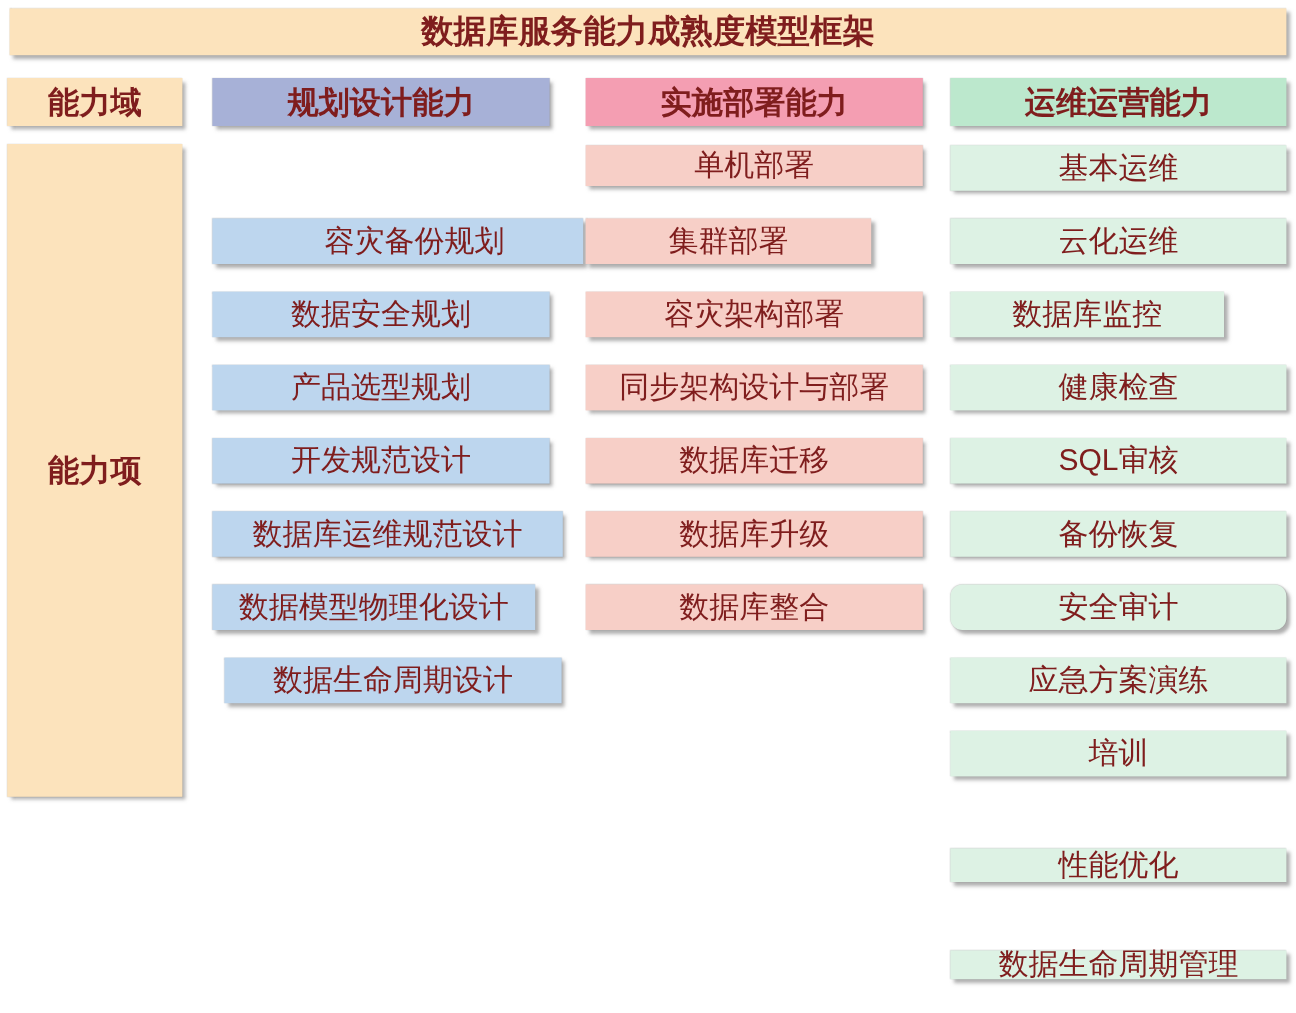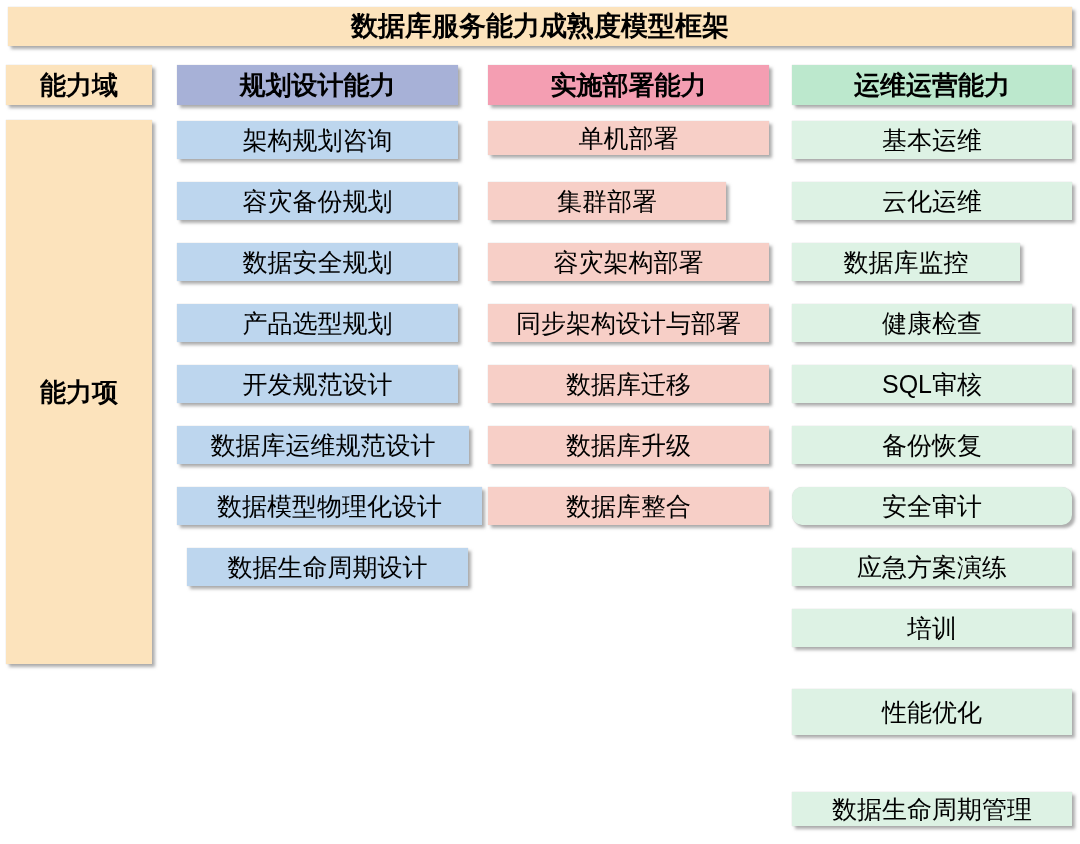--- a/index.html
+++ b/index.html
@@ -46,47 +46,46 @@
     font-weight: 600;
   }
   .item {
     font-size: 25px;
     font-weight: 500;
   }
 </style>
 </head>
 <body>
 
-<div id="diagram" style="background: rgb(255, 255, 255); color: #000000;">
+<div id="diagram" style="background: rgb(255, 255, 255); color: #7f1d1d;">
   <div class="box title-bar band" style="background: rgb(252, 227, 188);">数据库服务能力成熟度模型框架</div>
   <div class="box domain-label band" style="background: rgb(252, 227, 188);">能力域</div>
   <div class="box item-axis band" style="background: rgb(252, 227, 188);">能力项</div>
 
 <div class="box header" style="left: 177px; top: 65px; width: 281px; height: 40px; background: rgb(167, 177, 215);">规划设计能力</div>
-    <div class="box item" style="left: 177px; top: 121px; width: 281px; height: 38px; background: rgb(189, 214, 238);">架构规划咨询</div>
-    <div class="box item" style="left: 177px; top: 182px; width: 281px; height: 38px; background: rgb(189, 214, 238);">容灾备份规划</div>
+    <div class="box item" style="left: 177px; top: 182px; width: 281px; height: 38px; background: rgb(189, 214, 238); padding-left: 28px;">容灾备份规划</div>
     <div class="box item" style="left: 177px; top: 243px; width: 281px; height: 38px; background: rgb(189, 214, 238);">数据安全规划</div>
     <div class="box item" style="left: 177px; top: 304px; width: 281px; height: 38px; background: rgb(189, 214, 238);">产品选型规划</div>
     <div class="box item" style="left: 177px; top: 365px; width: 281px; height: 38px; background: rgb(189, 214, 238);">开发规范设计</div>
     <div class="box item" style="left: 177px; top: 426px; width: 292px; height: 38px; background: rgb(189, 214, 238);">数据库运维规范设计</div>
-    <div class="box item" style="left: 177px; top: 487px; width: 305px; height: 38px; background: rgb(189, 214, 238);">数据模型物理化设计</div>
+    <div class="box item" style="left: 177px; top: 487px; width: 269px; height: 38px; background: rgb(189, 214, 238);">数据模型物理化设计</div>
     <div class="box item" style="left: 187px; top: 548px; width: 281px; height: 38px; background: rgb(189, 214, 238);">数据生命周期设计</div>
     <div class="box header" style="left: 488px; top: 65px; width: 281px; height: 40px; background: rgb(244, 158, 178);">实施部署能力</div>
     <div class="box item" style="left: 488px; top: 121px; width: 281px; height: 34px; background: rgb(247, 207, 199);">单机部署</div>
     <div class="box item" style="left: 488px; top: 182px; width: 238px; height: 38px; background: rgb(247, 207, 199);">集群部署</div>
     <div class="box item" style="left: 488px; top: 243px; width: 281px; height: 38px; background: rgb(247, 207, 199);">容灾架构部署</div>
     <div class="box item" style="left: 488px; top: 304px; width: 281px; height: 38px; background: rgb(247, 207, 199);">同步架构设计与部署</div>
     <div class="box item" style="left: 488px; top: 365px; width: 281px; height: 38px; background: rgb(247, 207, 199);">数据库迁移</div>
     <div class="box item" style="left: 488px; top: 426px; width: 281px; height: 38px; background: rgb(247, 207, 199);">数据库升级</div>
     <div class="box item" style="left: 488px; top: 487px; width: 281px; height: 38px; background: rgb(247, 207, 199);">数据库整合</div>
     <div class="box header" style="left: 792px; top: 65px; width: 280px; height: 40px; background: rgb(188, 232, 205);">运维运营能力</div>
     <div class="box item" style="left: 792px; top: 121px; width: 280px; height: 38px; background: rgb(221, 242, 228);">基本运维</div>
     <div class="box item" style="left: 792px; top: 182px; width: 280px; height: 38px; background: rgb(221, 242, 228);">云化运维</div>
     <div class="box item" style="left: 792px; top: 243px; width: 228px; height: 38px; background: rgb(221, 242, 228);">数据库监控</div>
     <div class="box item" style="left: 792px; top: 304px; width: 280px; height: 38px; background: rgb(221, 242, 228);">健康检查</div>
     <div class="box item" style="left: 792px; top: 365px; width: 280px; height: 38px; background: rgb(221, 242, 228);">SQL审核</div>
     <div class="box item" style="left: 792px; top: 426px; width: 280px; height: 38px; background: rgb(221, 242, 228);">备份恢复</div>
     <div class="box item" style="left: 792px; top: 487px; width: 280px; height: 38px; background: rgb(221, 242, 228); border-radius: 10px;">安全审计</div>
     <div class="box item" style="left: 792px; top: 548px; width: 280px; height: 38px; background: rgb(221, 242, 228);">应急方案演练</div>
     <div class="box item" style="left: 792px; top: 609px; width: 280px; height: 38px; background: rgb(221, 242, 228);">培训</div>
-    <div class="box item" style="left: 792px; top: 689px; width: 280px; height: 46px; background: rgb(221, 242, 228);">性能优化</div>
-    <div class="box item" style="left: 792px; top: 792px; width: 280px; height: 34px; background: rgb(221, 242, 228);">数据生命周期管理</div>
+    <div class="box item" style="left: 792px; top: 707px; width: 280px; height: 28px; background: rgb(221, 242, 228);">性能优化</div>
+    <div class="box item" style="left: 792px; top: 792px; width: 280px; height: 24px; background: rgb(221, 242, 228);">数据生命周期管理</div>
   </div>
 
 </body></html>

